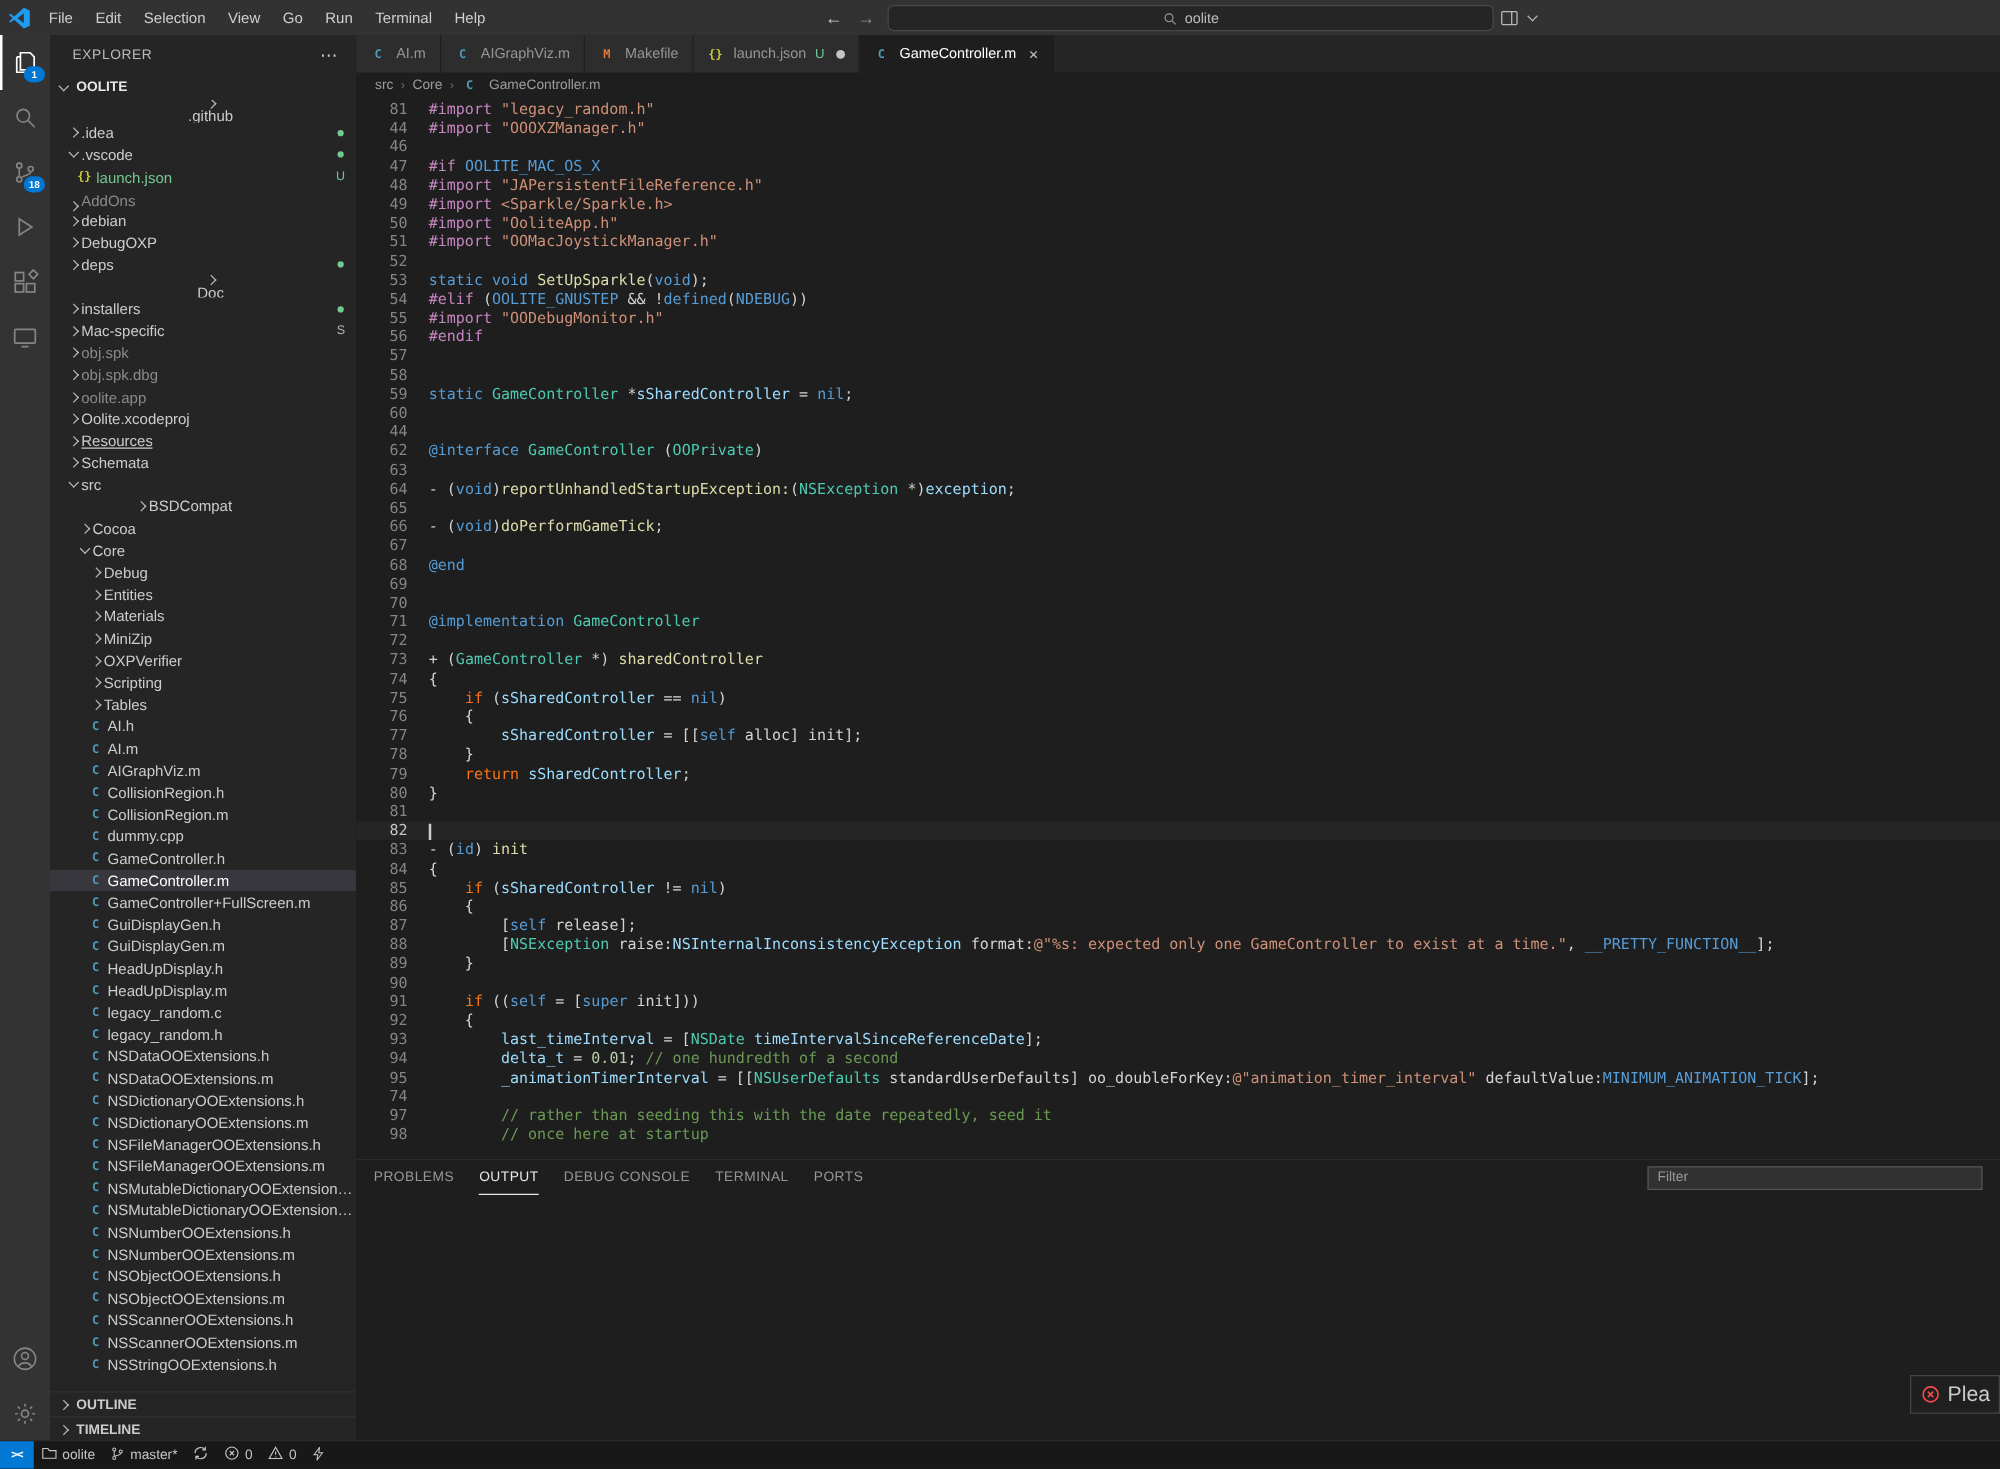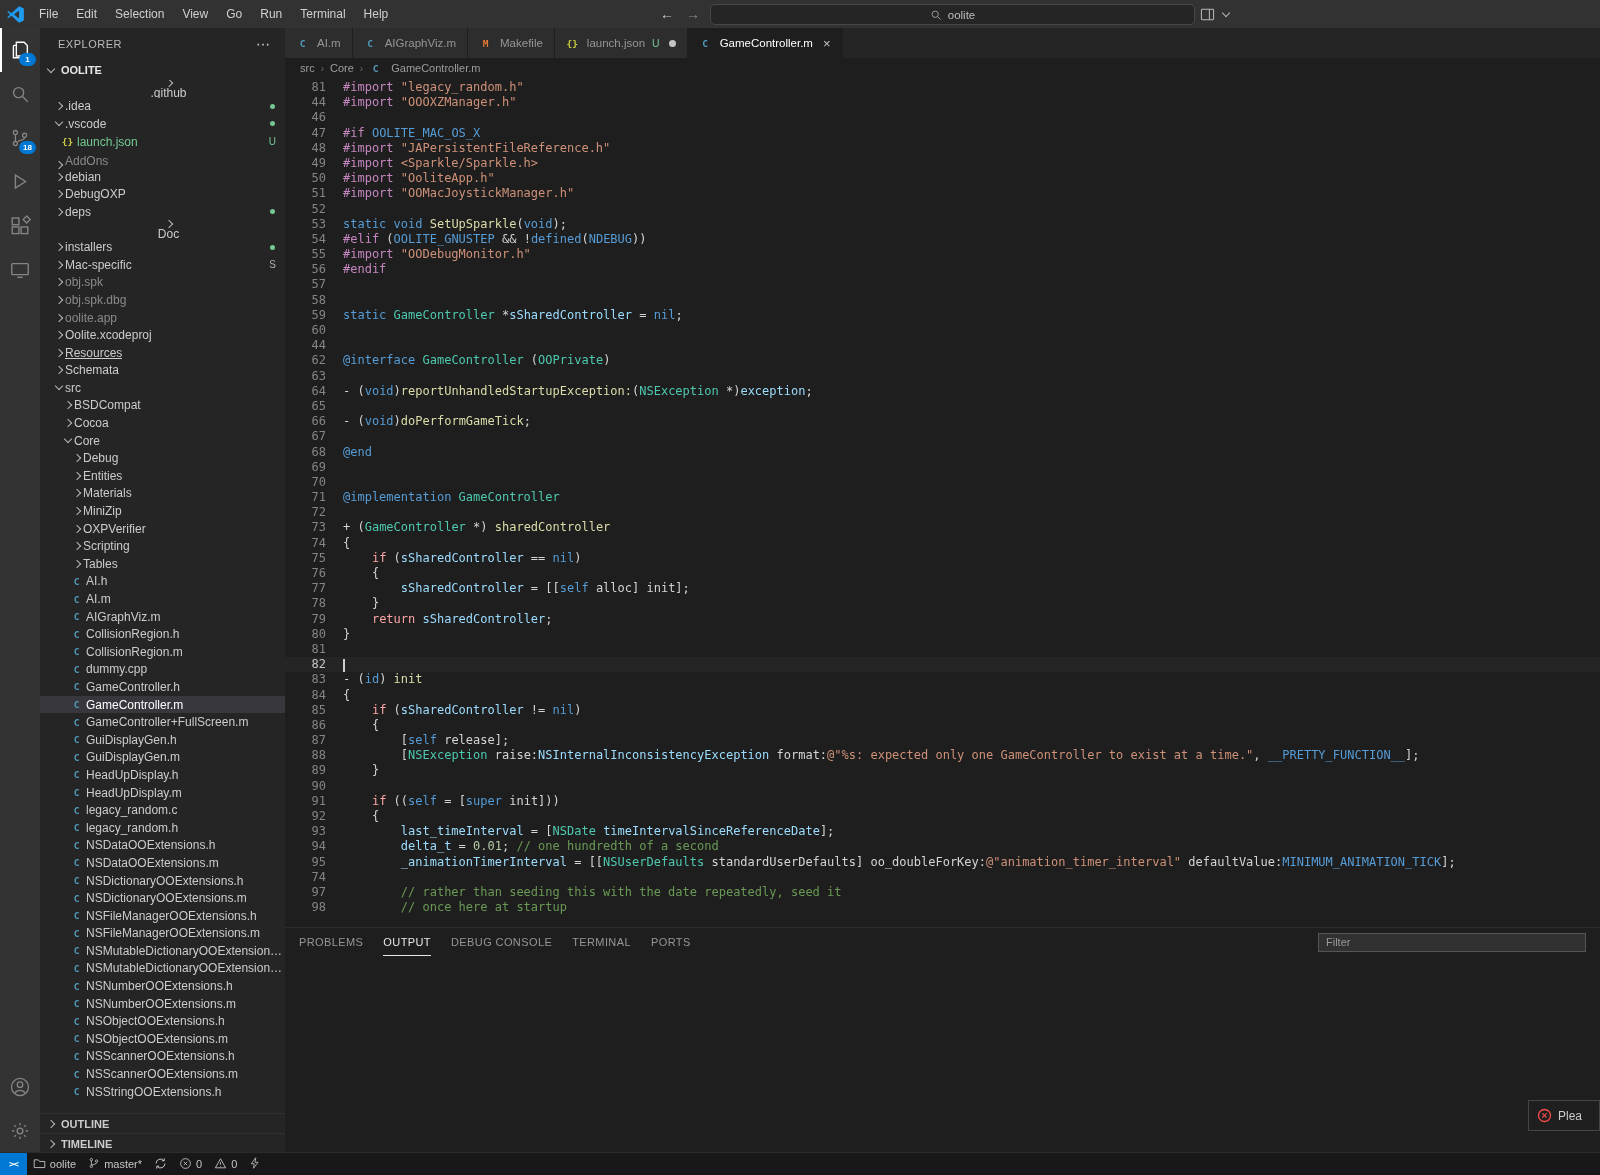--- a/index.html
+++ b/index.html
@@ -62,21 +62,21 @@
   .bc-item{cursor:pointer}
 
   
   .code-area{flex:1;overflow:hidden;padding-top:2px;position:relative;background:#1e1e1e}
   .cl{height:15.2px;display:flex;font-family:"DejaVu Sans Mono",monospace;font-size:12px;line-height:15.2px;white-space:pre}
   .cl .ln{width:41px;flex:none;text-align:right;color:#858585}
   .cl .lc{padding-left:17px}
   .cl.cur{background:rgba(255,255,255,.035)}
   .cl.cur .ln{color:#c6c6c6}
   .caret{display:inline-block;width:1.5px;height:13px;background:#d0d0d0;transform:translateY(2px)}
-  .tk-p{color:#d4d4d4}.tk-d{color:#c586c0}.tk-k{color:#569cd6}.tk-c{color:#fca5a5}
+  .tk-p{color:#d4d4d4}.tk-d{color:#c586c0}.tk-k{color:#569cd6}.tk-c{color:#f97316}
   .tk-t{color:#4ec9b0}.tk-v{color:#9cdcfe}.tk-f{color:#dcdcaa}.tk-s{color:#ce9178}
   .tk-n{color:#b5cea8}.tk-m{color:#6a9955}
 
   
   .panel{height:225px;border-top:1px solid #2b2b2b;display:flex;flex-direction:column;flex:none;background:#1e1e1e}
   .panel-header{height:28px;display:flex;align-items:center;padding:0 14px;gap:20px;flex:none}
   .ptab{font-size:11px;color:#969696;letter-spacing:.4px;height:100%;display:flex;align-items:center;
         border-bottom:1px solid transparent;box-sizing:border-box;cursor:pointer}
   .ptab.active{color:#e7e7e7;border-bottom-color:#e7e7e7}
   .filter{margin-left:auto;width:268px;height:19px;background:#313131;border:1px solid #555;color:#c5c5c5;
@@ -87,21 +87,21 @@
   
   .statusbar{position:absolute;left:0;right:0;bottom:0;height:22px;background:#181818;border-top:1px solid #2b2b2b;
              display:flex;align-items:center;font-size:11px;color:#c5c5c5;z-index:10}
   .remote{height:100%;background:#0078d4;color:#fff;display:flex;align-items:center;padding:0 9px;
           font-family:"DejaVu Sans Mono",monospace;font-size:9px;font-weight:bold;letter-spacing:-1px;box-sizing:border-box}
   .st-item{display:flex;align-items:center;gap:4px;padding:0 6px;height:100%;cursor:pointer}
   .st-item svg{flex:none}
 
   
   .notification{position:absolute;right:0;bottom:44px;width:72px;height:31px;background:#1f1f1f;border:1px solid #454545;
-                display:flex;align-items:center;gap:6px;padding:0 8px;overflow:hidden;font-size:12px;color:#cccccc;z-index:20;box-sizing:border-box}
+                display:flex;align-items:center;gap:6px;padding:0 8px;overflow:hidden;font-size:17px;color:#cccccc;z-index:20;box-sizing:border-box}
 </style>
 </head>
 <body>
 
 <div class="titlebar">
   <div class="logo">
     <svg width="17" height="17" viewBox="0 0 100 100">
       <path d="M71 1 26 42 9 29 1 33l17 17L1 67l8 4 17-13 45 41 28-13V14L71 1Z" fill="#1f9cf0"></path>
       <path d="M71 27 41 50l30 23Z" fill="#323233"></path>
     </svg>
@@ -278,21 +278,21 @@
         <span class="lbl">Resources</span>
       </div>
       <div class="ti" style="padding-left: 12px;">
         <span class="chev"></span>
         <span class="lbl">Schemata</span>
       </div>
       <div class="ti" style="padding-left: 12px;">
         <span class="chev down"></span>
         <span class="lbl">src</span>
       </div>
-      <div class="ti" style="padding-left: 21px;">
+      <div class="ti" style="padding-left: 21px; margin-left: 45px;">
         <span class="chev"></span>
         <span class="lbl">BSDCompat</span>
       </div>
       <div class="ti" style="padding-left: 21px;">
         <span class="chev"></span>
         <span class="lbl">Cocoa</span>
       </div>
       <div class="ti" style="padding-left: 21px;">
         <span class="chev down"></span>
         <span class="lbl">Core</span>

